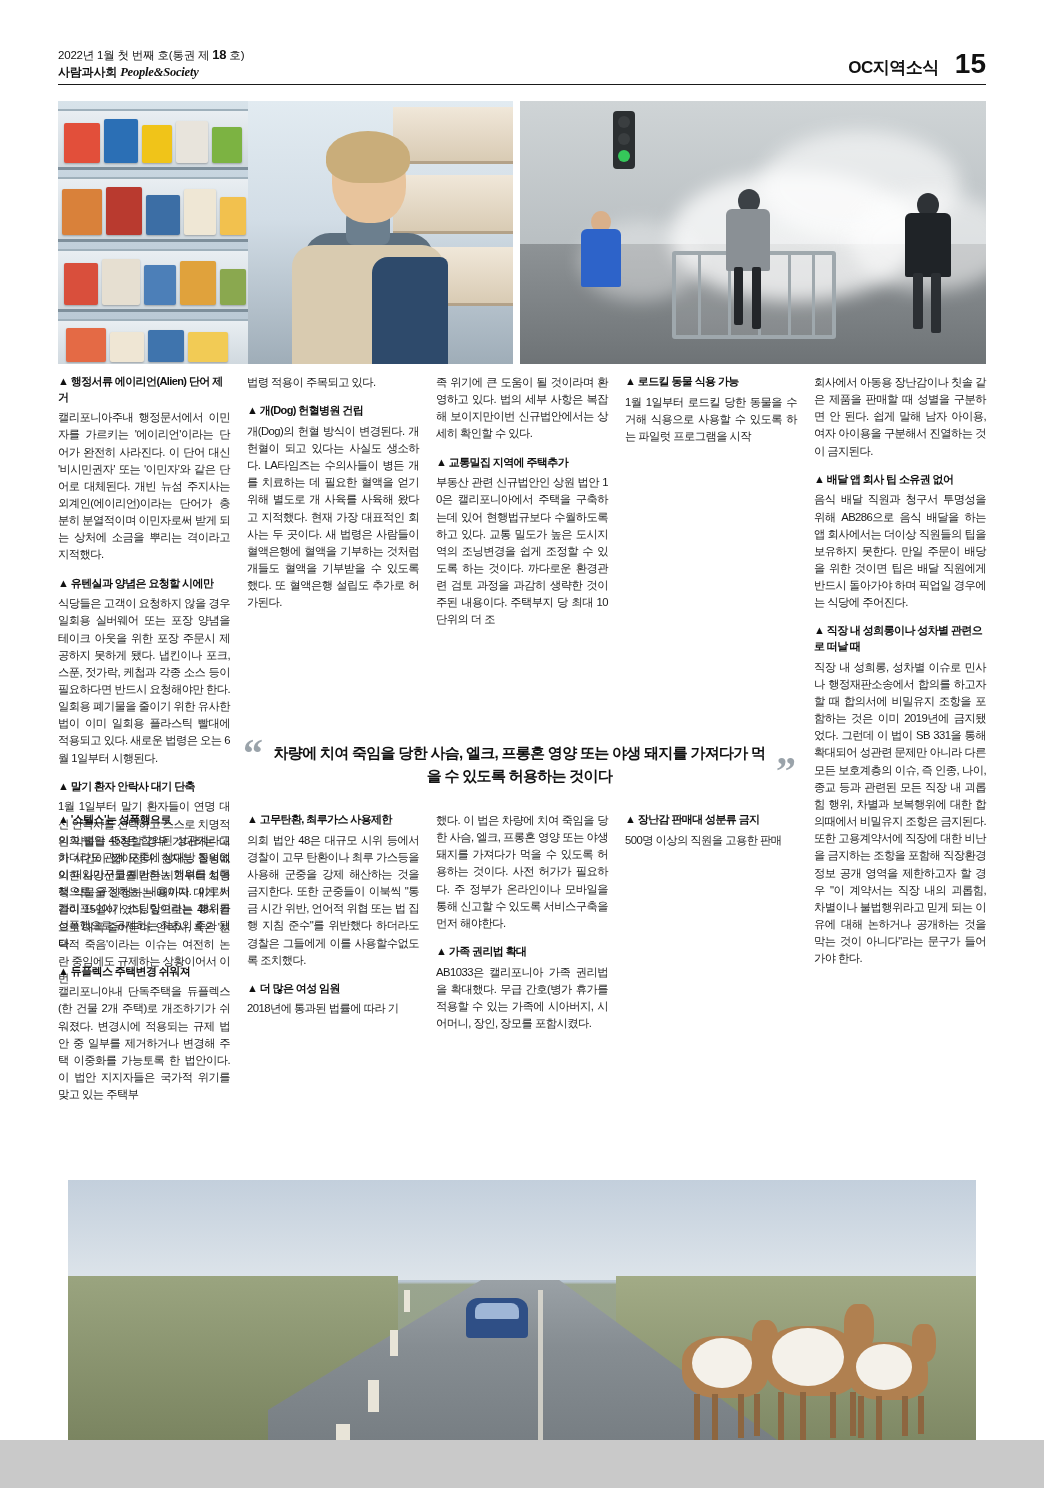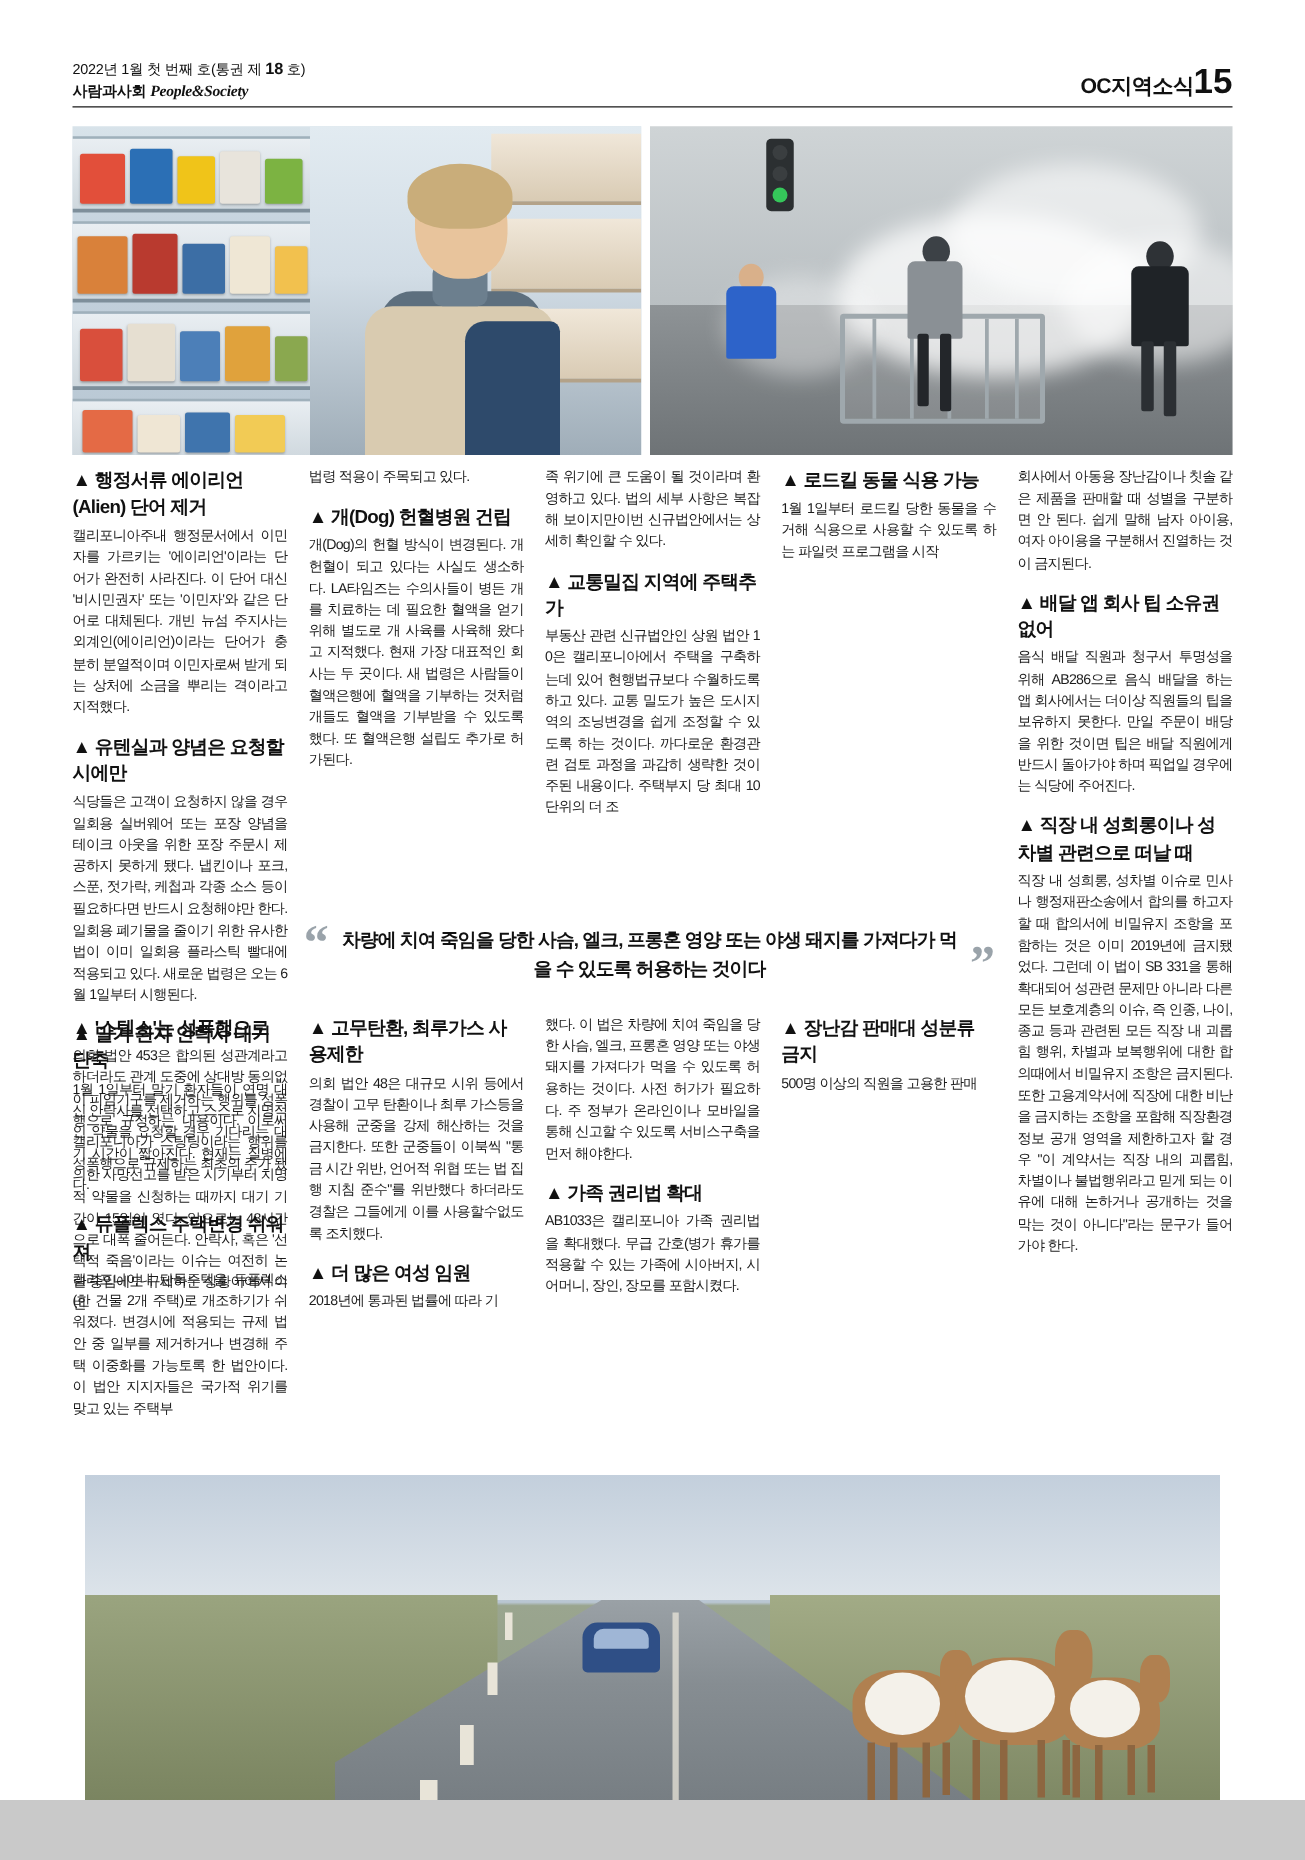--- a/index.html
+++ b/index.html
@@ -50,20 +50,21 @@
   }
   .section-line .eng {
     font-family: "Liberation Serif", serif;
     font-style: italic;
     font-weight: bold;
     font-size: 12.5px;
   }
   .masthead-right {
     display: flex;
     align-items: baseline;
+    gap: 16px;
   }
   .mast-cat {
     font-size: 17px;
     font-weight: bold;
     color: #111;
     letter-spacing: -0.5px;
   }
   .mast-page {
     font-size: 28px;
     font-weight: bold;
@@ -232,21 +233,21 @@
     position: absolute;
     left: 58px;
     top: 374px;
     width: 928px;
     display: grid;
     grid-template-columns: repeat(5, 1fr);
     column-gap: 17px;
   }
   .col { width: 100%; }
   .headline {
-    font-size: 15px;
+    font-size: 11px;
     font-weight: bold;
     color: #111;
     letter-spacing: -0.6px;
     line-height: 1.42;
     margin: 12px 0 4px 0;
   }
   .headline:first-child { margin-top: 0; }
   p.body {
     font-size: 11.3px;
     line-height: 1.52;

